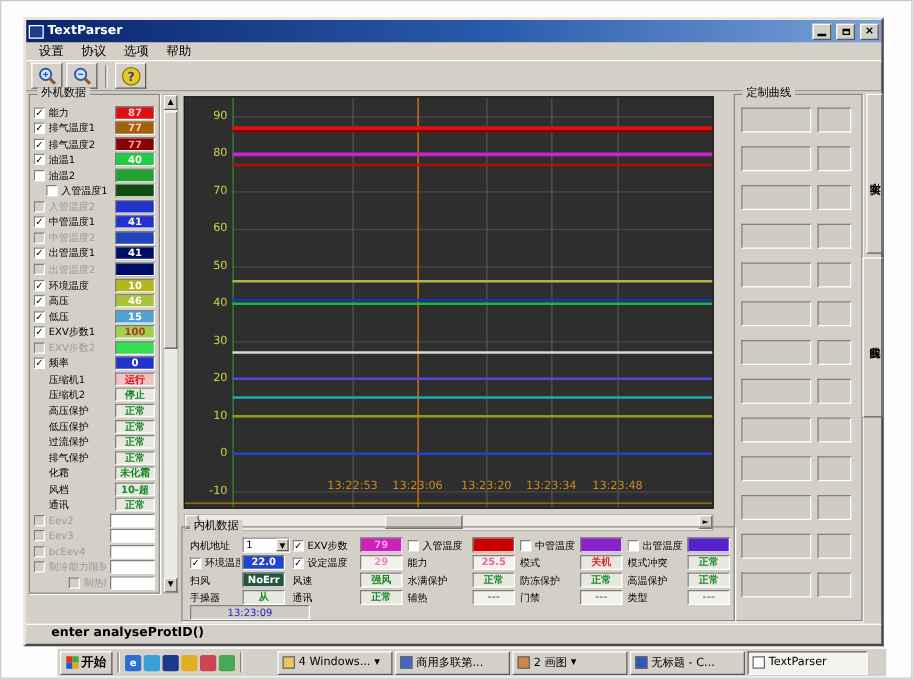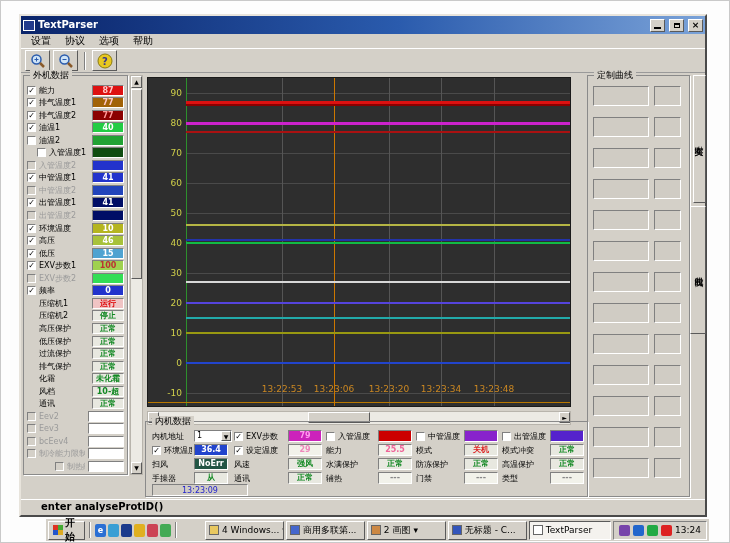--- a/index.html
+++ b/index.html
@@ -430,21 +430,21 @@
             </div>
             <div class="ip-drop" style="left: 48px; top: 8px;">1<span class="da">▼</span></div>
             <div class="ip-item" style="left: 88px; top: 8px; width: 52px;">
               <span class="cb">✓</span>
               <span class="ip-label">EXV步数</span>
             </div>
             <div class="ip-item" style="left: 6px; top: 22px; width: 40px;">
               <span class="cb">✓</span>
               <span class="ip-label">环境温度</span>
             </div>
-            <div class="ip-badge" style="left: 48px; top: 22px; background: rgb(34, 68, 204); color: rgb(255, 255, 255);">36.4</div>
+            <div class="ip-badge" style="left: 48px; top: 22px; background: rgb(34, 68, 204); color: rgb(255, 255, 255);">22.0</div>
             <div class="ip-item" style="left: 88px; top: 22px; width: 52px;">
               <span class="cb">✓</span>
               <span class="ip-label">设定温度</span>
             </div>
             <div class="ip-item" style="left: 6px; top: 36px; width: 40px;">
               <span class="ip-label">扫风</span>
             </div>
             <div class="ip-badge" style="left: 48px; top: 36px; background: rgb(34, 85, 68); color: rgb(255, 255, 255);">NoErr</div>
             <div class="ip-item" style="left: 88px; top: 36px; width: 52px;">
               <span class="ip-label">风速</span>
@@ -556,22 +556,15 @@
         <span>▾</span>
       </div>
       <div class="task-btn" style="width: 92px;">
         <span class="task-ico" style="background: rgb(51, 85, 187); border: 1px solid rgb(102, 102, 102);"></span>
         <span>无标题 - C...</span>
       </div>
       <div class="task-btn active" style="width: 96px;">
         <span class="task-ico" style="background: rgb(255, 255, 255); border: 1px solid rgb(102, 102, 102);"></span>
         <span>TextParser</span>
       </div>
-      <div class="tray">
-        <span class="tray-ico" style="background: rgb(119, 68, 170);"></span>
-        <span class="tray-ico" style="background: rgb(34, 102, 204);"></span>
-        <span class="tray-ico" style="background: rgb(34, 170, 68);"></span>
-        <span class="tray-ico" style="background: rgb(221, 34, 34);"></span>
-        <span class="clock">13:24</span>
-      </div>
     </div>
 
 </div>
 
 </body></html>

